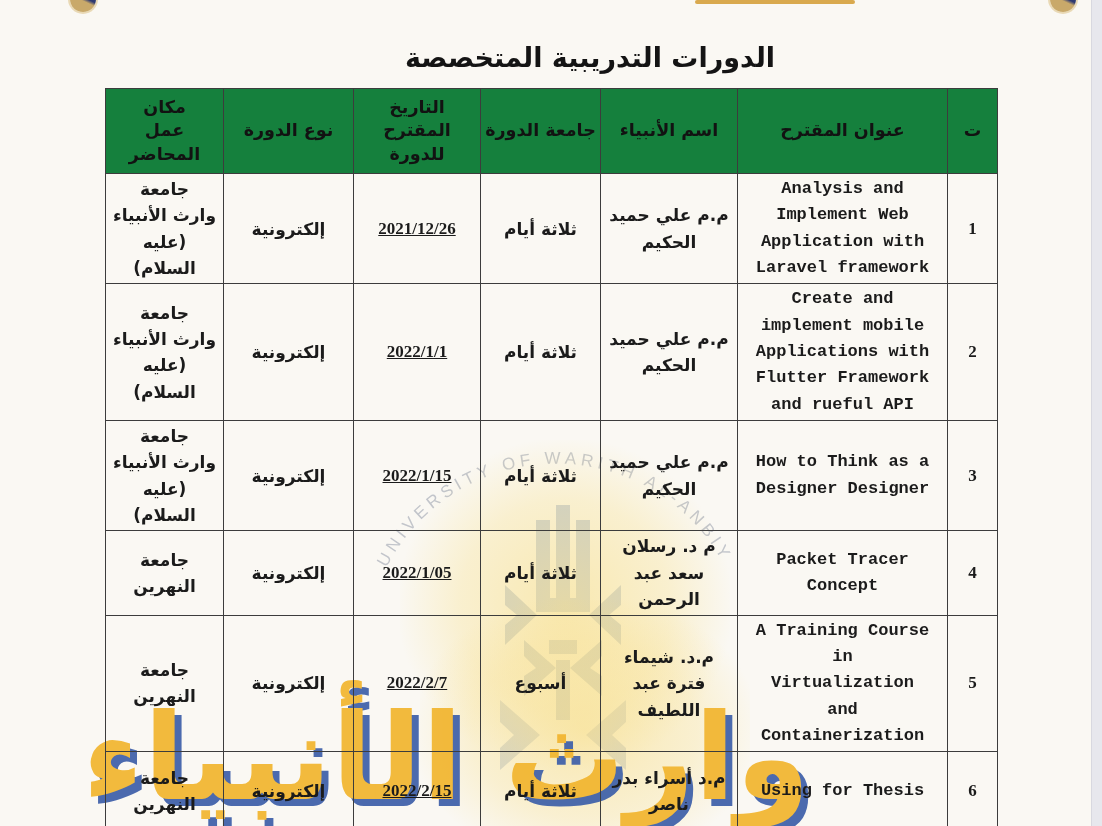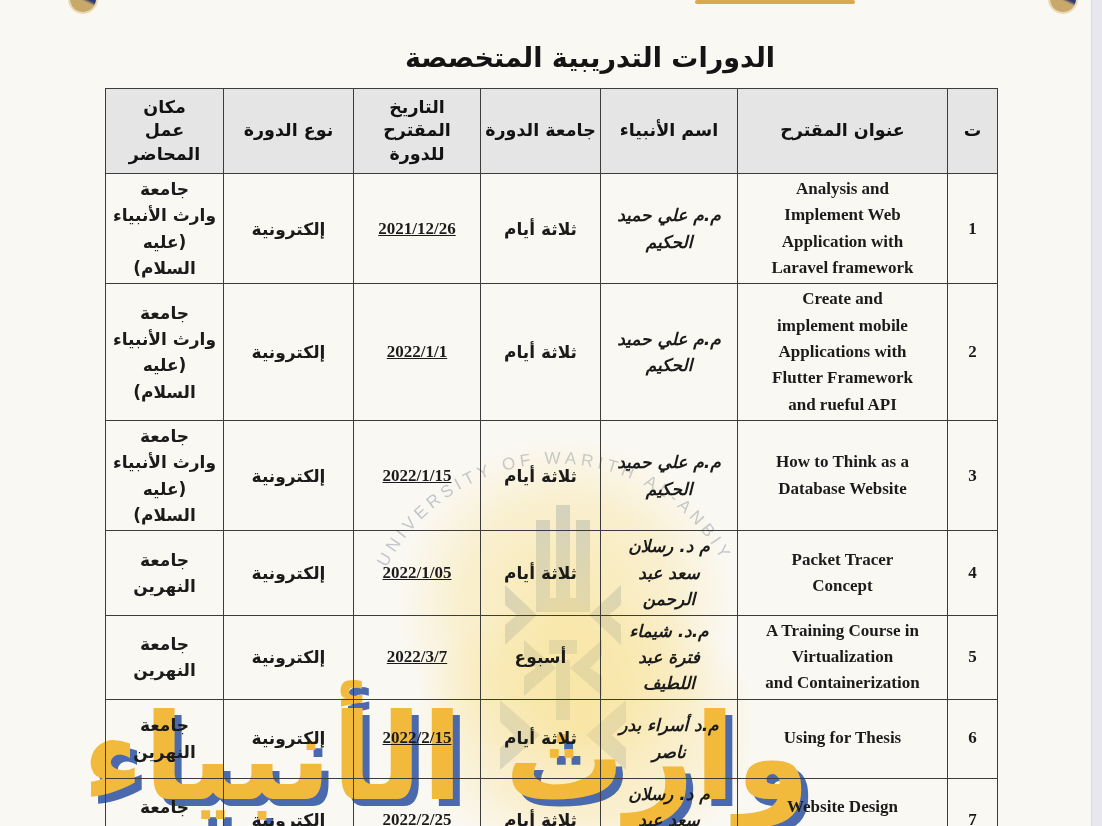--- a/index.html
+++ b/index.html
@@ -35,31 +35,31 @@
   
   table.courses{
     position:absolute;left:105px;top:88px;width:892px;z-index:1;
     direction:rtl;border-collapse:collapse;table-layout:fixed;
   }
   table.courses td,table.courses th{
     border:1.5px solid #3c3c3c;text-align:center;vertical-align:middle;
     padding:2px 4px;white-space:pre-line;overflow:hidden;
   }
   table.courses thead th{
-    background:#e5e5e5;font-size:17.5px;font-weight:bold;color:#121212;height:80px;line-height:1.35;
+    background:#15803d;font-size:17.5px;font-weight:bold;color:#121212;height:80px;line-height:1.35;
   }
   table.courses tbody td{background:transparent;font-size:17px;font-weight:bold;line-height:1.55;}
   .col-no{width:50px;}
   .col-course-title{width:210px;}
-  .col-lecturer{width:137px;font-style:italic;}
+  .col-lecturer{width:137px;}
   .col-duration{width:120px;margin-left:22px;}
   .col-date{width:127px;text-decoration:underline;}
   .col-type{width:130px;}
   .col-workplace{width:118px;}
-  td.col-course-title{direction:ltr;font-family:Liberation Serif, serif;font-weight:normal;font-size:17.5px;line-height:1.45;}
+  td.col-course-title{direction:ltr;font-family:Liberation Mono, monospace;font-weight:normal;font-size:17.5px;line-height:1.45;}
   td.col-no,td.col-date{font-family:"Liberation Serif",serif;font-weight:normal;font-size:18px;direction:ltr;}
   td.col-workplace{font-size:16.5px;line-height:1.5;margin-top:24px;}
   tr.row-1{height:105px;} tr.row-2{height:125px;} tr.row-3{height:80px;}
   tr.row-4{height:82px;} tr.row-5{height:83px;} tr.row-6{height:79px;} tr.row-7{height:83px;}
 </style>
 </head>
 <body>
 
 <div class="watermark">
   <div class="wm-glow"></div>
@@ -149,21 +149,21 @@
         <td class="col-duration">ثلاثة أيام</td>
         <td class="col-date">2022/1/1</td>
         <td class="col-type">إلكترونية</td>
         <td class="col-workplace">جامعة
 وارث الأنبياء
 (عليه السلام)</td>
       </tr>
       <tr class="row-3">
         <td class="col-no">3</td>
         <td class="col-course-title">How to Think as a
-Database Website</td>
+Designer Designer</td>
         <td class="col-lecturer">م.م علي حميد
 الحكيم</td>
         <td class="col-duration">ثلاثة أيام</td>
         <td class="col-date">2022/1/15</td>
         <td class="col-type">إلكترونية</td>
         <td class="col-workplace">جامعة
 وارث الأنبياء
 (عليه السلام)</td>
       </tr>
       <tr class="row-4">
@@ -181,21 +181,21 @@
       </tr>
       <tr class="row-5">
         <td class="col-no">5</td>
         <td class="col-course-title">A Training Course in
 Virtualization
 and Containerization</td>
         <td class="col-lecturer">م.د. شيماء
 فترة عبد
 اللطيف</td>
         <td class="col-duration">أسبوع</td>
-        <td class="col-date">2022/3/7</td>
+        <td class="col-date">2022/2/7</td>
         <td class="col-type">إلكترونية</td>
         <td class="col-workplace">جامعة
 النهرين</td>
       </tr>
       <tr class="row-6">
         <td class="col-no">6</td>
         <td class="col-course-title">Using for Thesis</td>
         <td class="col-lecturer">م.د أسراء بدر
 ناصر</td>
         <td class="col-duration">ثلاثة أيام</td>

